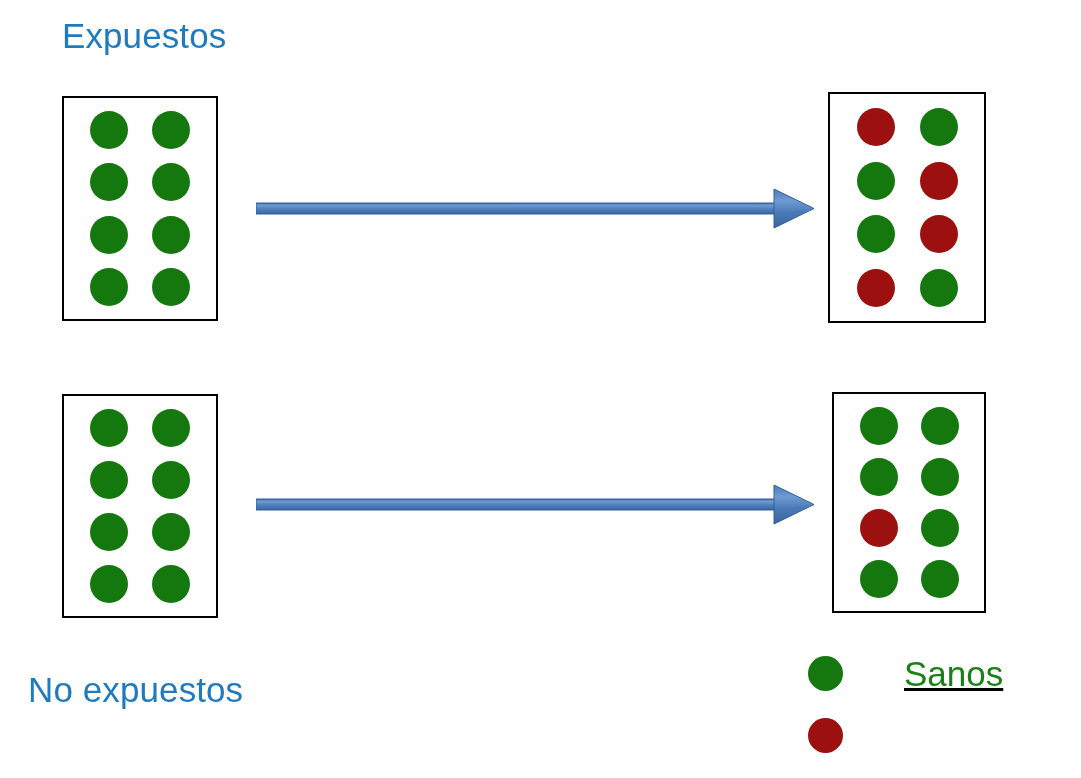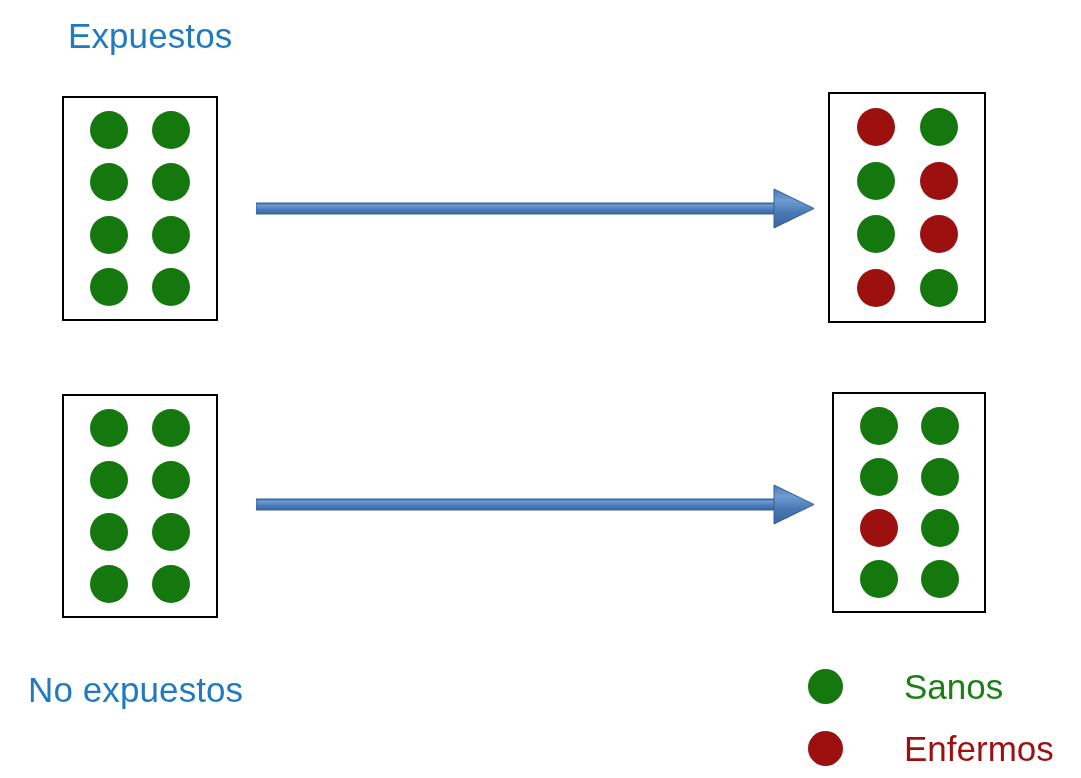--- a/index.html
+++ b/index.html
@@ -21,21 +21,21 @@
   
   .section-label {
     position: absolute;
     color: #1f7ac0;
     font-size: 35px;
     font-weight: 400;
     line-height: 1;
     white-space: nowrap;
     letter-spacing: 0.1px;
   }
-  #label-expuestos { left: 68px;  top: 18px; }
+  #label-expuestos { left: 62px;  top: 18px; }
   #label-no-expuestos { left: 28px; top: 672px; }
 
   
   .group-box {
     position: absolute;
     background: #ffffff;
     border: 2px solid #000000;
     box-sizing: border-box;
   }
   .dot-grid {
@@ -75,22 +75,23 @@
 
   
   #legend {
     position: absolute;
     left: 808px;
     top: 642px;
     width: 270px;
   }
   .legend-row {
     display: flex;
-    align-items: flex-end;
+    align-items: center;
     height: 62px;
+    text-decoration: underline;
   }
   .legend-swatch {
     width: 35px;
     height: 35px;
     border-radius: 50%;
     flex: 0 0 auto;
   }
   .legend-swatch.sano    { background: #15780f; }
   .legend-swatch.enfermo { background: #9c1010; }
   .legend-text {
@@ -205,17 +206,16 @@
 
   <div class="section-label" id="label-no-expuestos">No expuestos</div>
 
   <div id="legend">
     <div class="legend-row">
       <span class="legend-swatch sano"></span>
       <span class="legend-text sano">Sanos</span>
     </div>
     <div class="legend-row">
       <span class="legend-swatch enfermo"></span>
-      <span class="legend-text enfermo">Enfermos</span>
     </div>
   </div>
 
 </div>
 
 </body></html>

